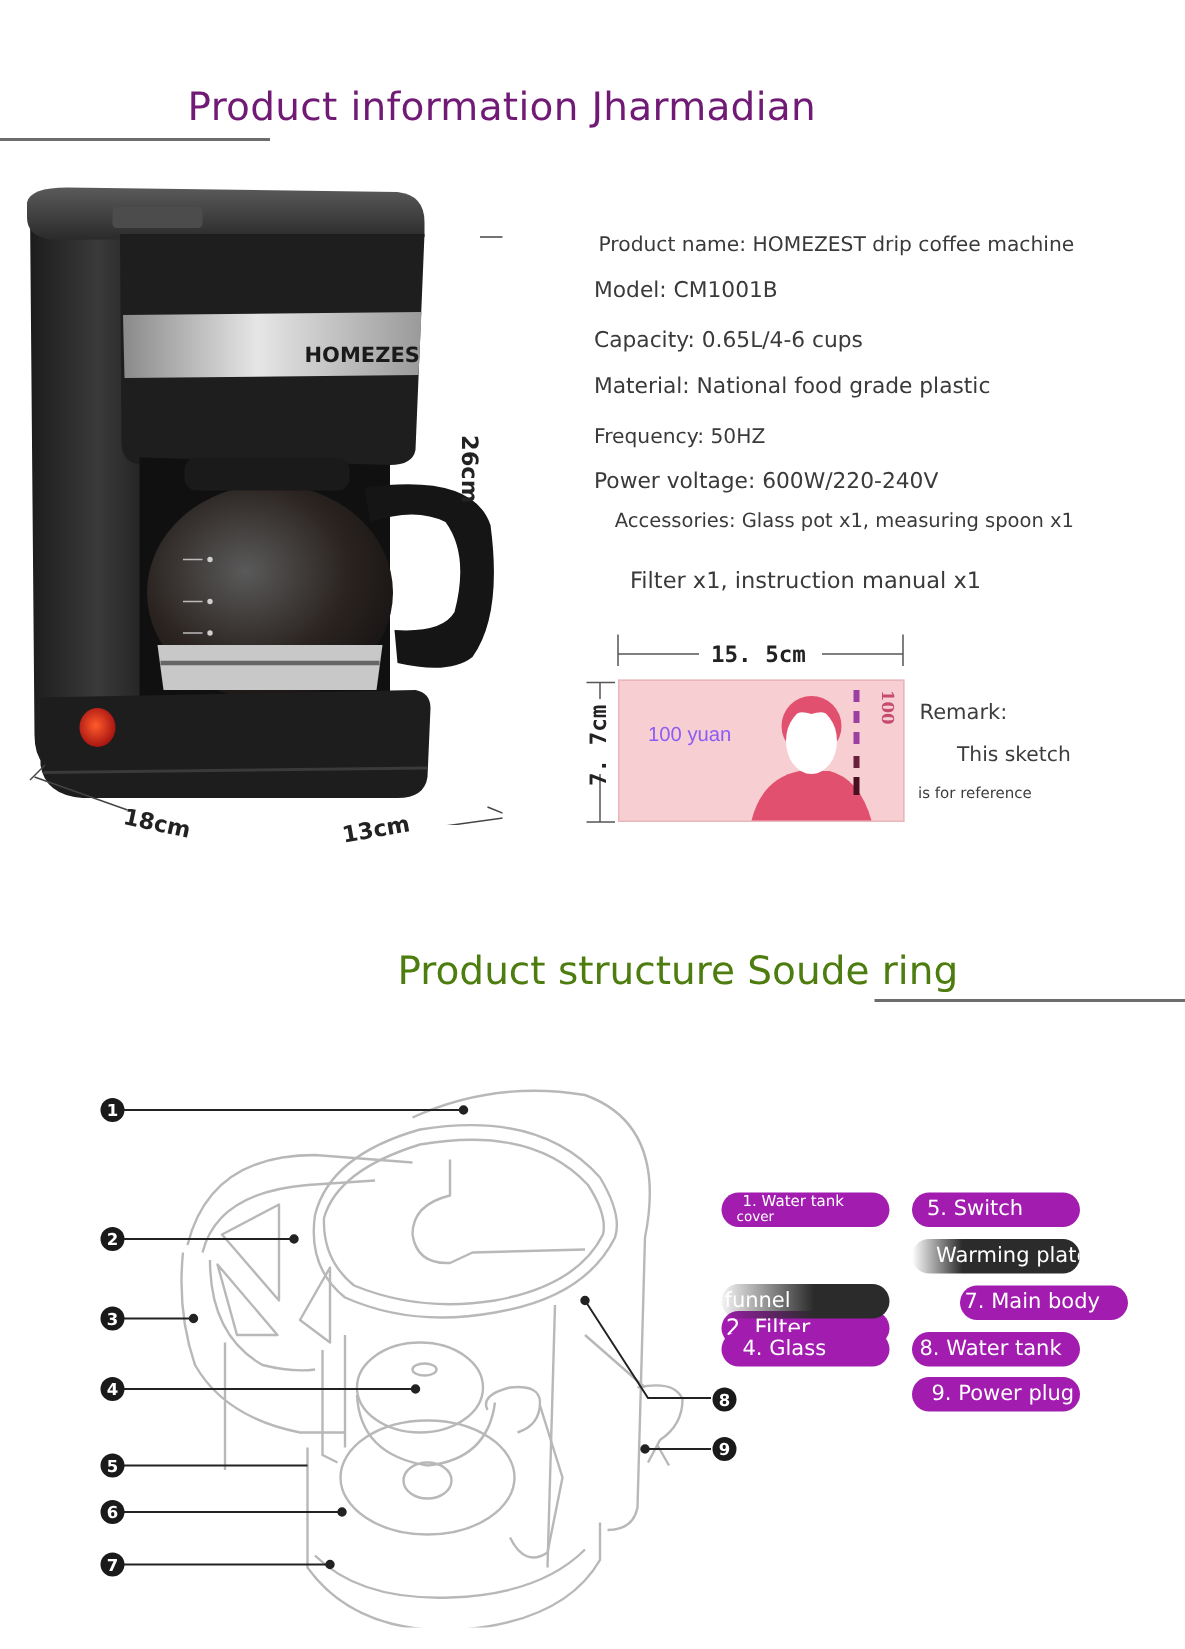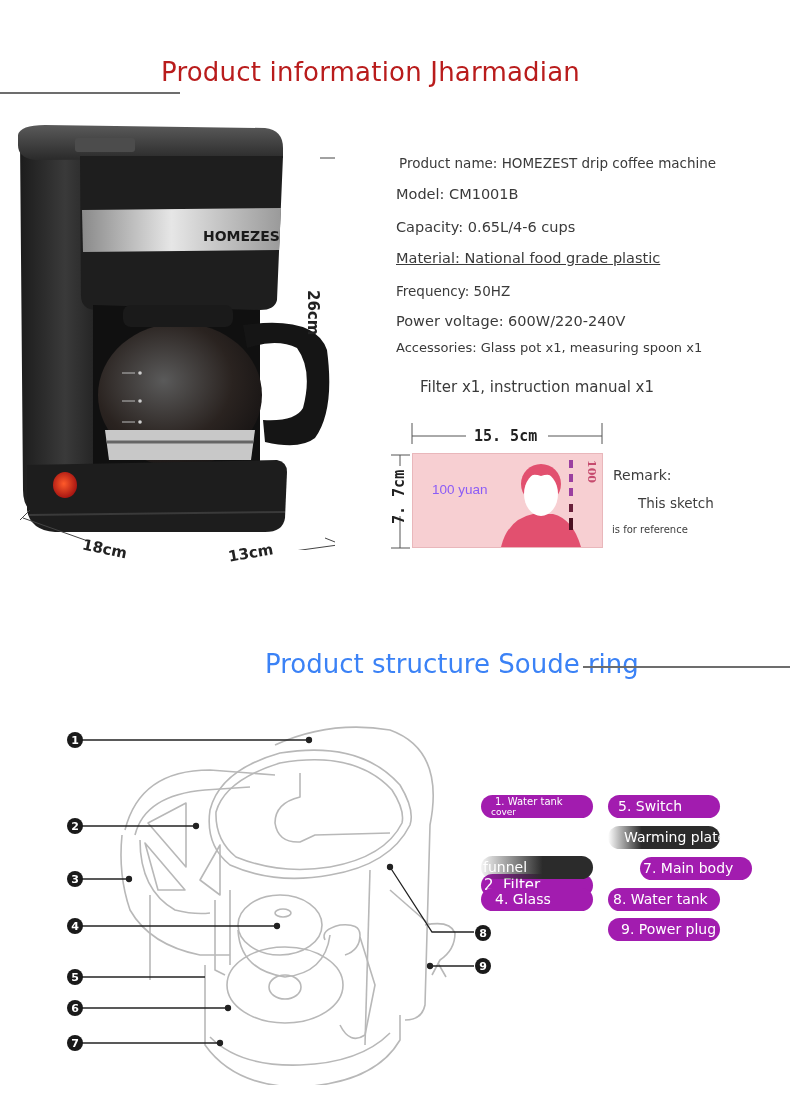--- a/index.html
+++ b/index.html
@@ -2,47 +2,47 @@
 <html><head>
 <meta charset="utf-8">
 <style>
   * { box-sizing: border-box; margin: 0; padding: 0; }
   html, body { width: 790px; height: 1099px; background: #ffffff; overflow: hidden; }
   body { position: relative; font-family: "DejaVu Sans", "Liberation Sans", sans-serif; color: #333; }
 
   .abs { position: absolute; }
 
   
-  .title1 { left: 125px; top: 57px; font-size: 26px; color: #b91c1c; letter-spacing: 0.2px; white-space: nowrap; margin-left: 36px; }
+  .title1 { left: 125px; top: 57px; font-size: 26px; color: #701a75; letter-spacing: 0.2px; white-space: nowrap; }
   .rule1 { left: 0; top: 92px; width: 180px; height: 2px; background: #6d6d6d; }
 
   
   .machine { left: 15px; top: 120px; width: 320px; height: 430px; }
 
   
   .dim-label { font-family: "DejaVu Sans", sans-serif; font-weight: bold; color: #222; font-size: 15px; white-space: nowrap; }
   .dim-26 { left: 322px; top: 290px; transform: rotate(90deg); transform-origin: left top; }
   .dim-18 { left: 82px; top: 540px; transform: rotate(12deg); }
   .dim-13 { left: 228px; top: 544px; transform: rotate(-10deg); }
 
   
-  .spec { left: 396px; font-size: 14.5px; color: #3a3a3a; white-space: nowrap; }
+  .spec { left: 396px; font-size: 14.5px; color: #3a3a3a; white-space: nowrap; text-align: right; }
   .spec.small { font-size: 13.5px; }
   .spec-wrap { white-space: normal; width: 320px; line-height: 15px; font-size: 13px; }
 
   
   .bn-wrap { left: 388px; top: 418px; width: 230px; height: 135px; }
   .bn-note { left: 412px; top: 453px; width: 191px; height: 95px; background: #f7cfd2; border: 1px solid #e9b7bb; }
   .bn-yuan { left: 432px; top: 482px; color: #8b5cf6; font-size: 13.5px; font-family: "Liberation Sans", sans-serif; }
   .bn-100v { left: 580px; top: 462px; color: #c64b6e; font-size: 11px; font-family: "DejaVu Serif", serif; font-weight: bold; transform: rotate(90deg); transform-origin: left top; }
   .dimtxt { font-family: "DejaVu Sans Mono", monospace; font-weight: bold; font-size: 15px; color: #222; white-space: nowrap; }
   .remark { left: 613px; font-size: 14px; color: #3d3d3d; white-space: nowrap; text-align: right; }
 
   
-  .title2 { left: 265px; top: 633px; font-size: 26px; color: #3b82f6; white-space: nowrap; margin-top: 16px; }
+  .title2 { left: 265px; top: 633px; font-size: 26px; color: #4d7c0f; white-space: nowrap; }
   .rule2 { left: 583px; top: 666px; width: 207px; height: 2px; background: #6d6d6d; }
 
   
   .diagram { left: 60px; top: 715px; width: 440px; height: 370px; }
 
   
   .pill { position: absolute; height: 23px; border-radius: 12px; background: #a21caf; color: #fff; font-size: 14px; line-height: 23px; padding-left: 10px; white-space: nowrap; overflow: hidden; }
   .pill.two { font-size: 10px; line-height: 10px; padding-top: 2px; }
   .pill.fade { background: linear-gradient(to right, rgba(43,43,43,0.05) 0%, #2b2b2b 55%); }
   .pill.fadeL { background: linear-gradient(to right, #ffffff 0%, #2b2b2b 30%); }
@@ -126,21 +126,21 @@
     <line x1="272" y1="432" x2="330" y2="424"></line>
   </g>
 </svg>
 <div class="abs dim-label dim-26">26cm</div>
 <div class="abs dim-label dim-18">18cm</div>
 <div class="abs dim-label dim-13">13cm</div>
 
 <div class="abs spec small" style="left:399px; top:155px;">Product name: HOMEZEST drip coffee machine</div>
 <div class="abs spec" style="top:186px;">Model: CM1001B</div>
 <div class="abs spec" style="top:219px;">Capacity: 0.65L/4-6 cups</div>
-<div class="abs spec" style="top:250px;text-decoration:underline;">Material: National food grade plastic</div>
+<div class="abs spec" style="top:250px;">Material: National food grade plastic</div>
 <div class="abs spec small" style="top:283px;">Frequency: 50HZ</div>
 <div class="abs spec" style="top:313px;">Power voltage: 600W/220-240V</div>
 <div class="abs spec spec-wrap" style="top:340px;">Accessories: Glass pot x1, measuring spoon x1</div>
 <div class="abs spec" style="left:420px; top:378px; font-size:15px;">Filter x1, instruction manual x1</div>
 
 <svg class="abs bn-wrap" viewBox="0 0 230 135" xmlns="http://www.w3.org/2000/svg">
   <g stroke="#555" stroke-width="1" fill="none">
     <line x1="24" y1="5" x2="24" y2="26"></line>
     <line x1="24" y1="18" x2="78" y2="18"></line>
     <line x1="160" y1="18" x2="214" y2="18"></line>

